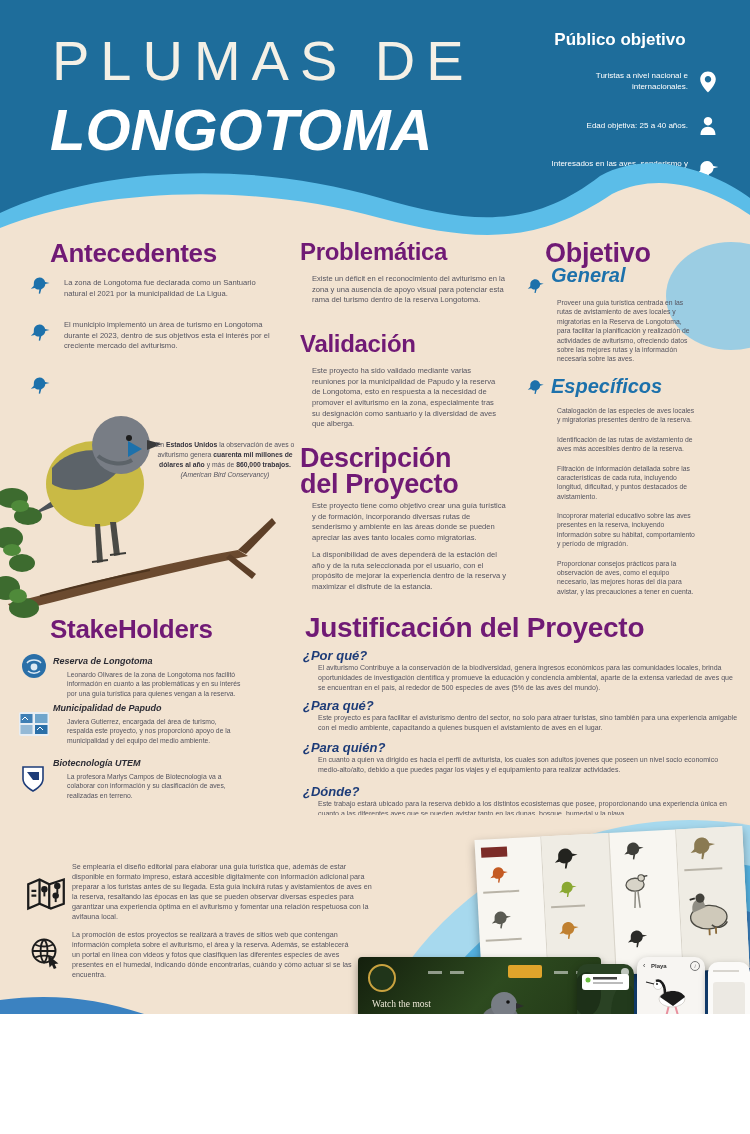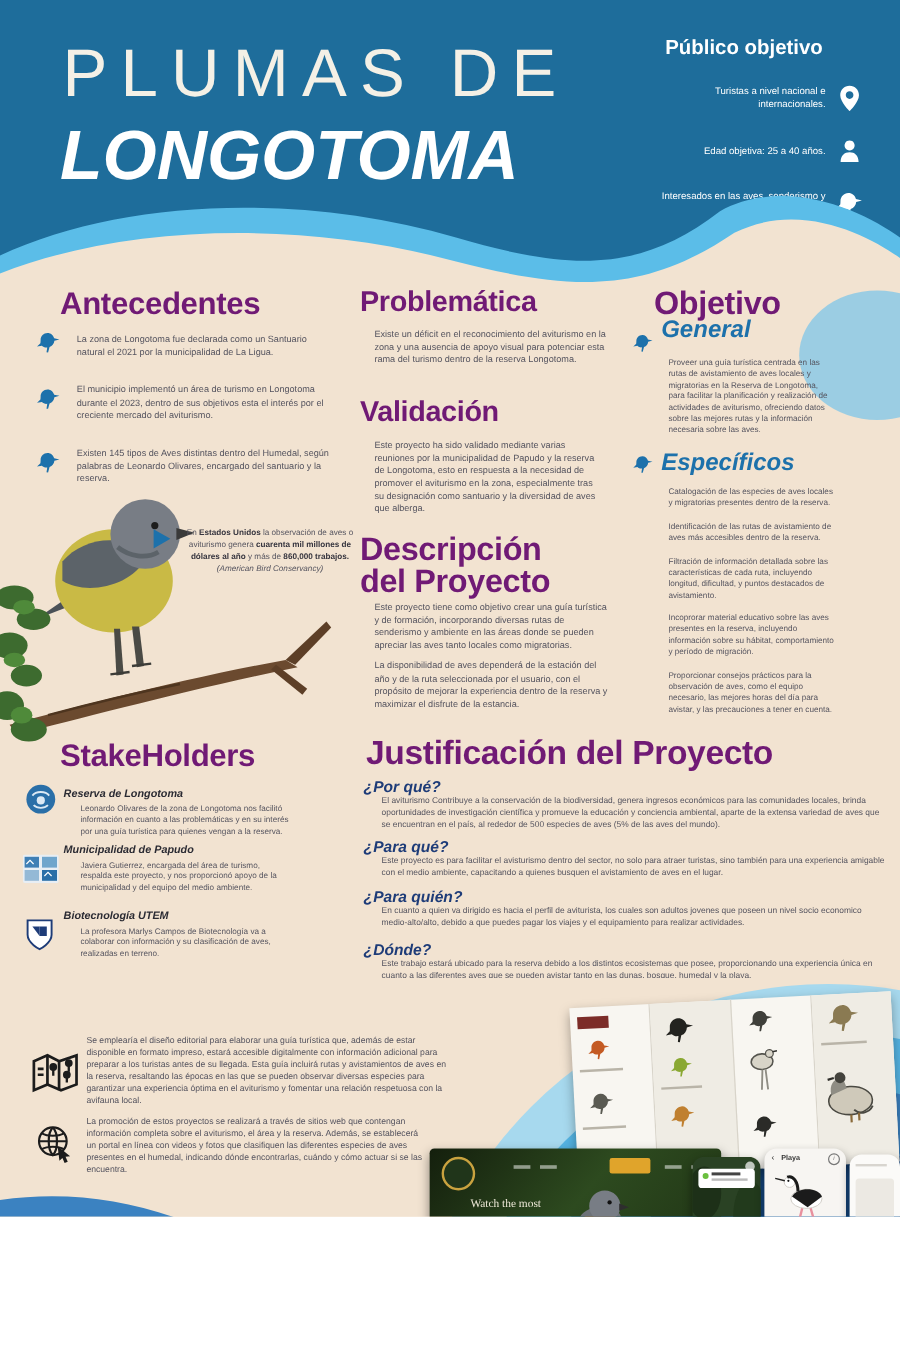--- a/index.html
+++ b/index.html
@@ -110,21 +110,20 @@
   <div class="abs body-txt" style="left:64px;top:278px;width:212px;">La zona de Longotoma fue declarada como un Santuario natural el 2021 por la municipalidad de La Ligua.</div>
 
   <svg class="abs bird-bullet" style="left:30px;top:322px;width:21px;height:21px;" viewBox="0 0 24 24" fill="currentColor">
       <use href="#ic-bird"></use>
     </svg>
   <div class="abs body-txt" style="left:64px;top:320px;width:212px;">El municipio implementó un área de turismo en Longotoma durante el 2023, dentro de sus objetivos esta el interés por el creciente mercado del aviturismo.</div>
 
   <svg class="abs bird-bullet" style="left:30px;top:375px;width:21px;height:21px;" viewBox="0 0 24 24" fill="currentColor">
       <use href="#ic-bird"></use>
     </svg>
-  <div class="abs body-txt" style="left:64px;top:373px;width:212px;">Existen 145 tipos de Aves distintas dentro del Humedal, según palabras de Leonardo Olivares, encargado del santuario y la reserva.</div>
 
   <svg class="abs" style="left:0;top:398px;width:300px;height:228px;" viewBox="0 0 300 228">
     <path d="M8 206 C60 192 150 168 238 152 L248 158 C160 176 70 200 14 214 Z" fill="#6b4a2f"></path>
     <path d="M238 152 L272 120 L276 125 L246 156 Z" fill="#5d3f27"></path>
     <path d="M230 156 L256 176 L252 181 L226 160 Z" fill="#5d3f27"></path>
     <path d="M40 198 C70 190 120 178 150 172" stroke="#4e351f" stroke-width="2" fill="none"></path>
     <path d="M30 118 L62 96 L66 104 Z" fill="#4b5157"></path>
     <ellipse cx="95" cy="86" rx="49" ry="43" fill="#c9ba45"></ellipse>
     <path d="M52 70 C70 48 108 46 122 66 C110 92 70 98 52 86 Z" fill="#5c6369"></path>
     <circle cx="121" cy="47" r="29" fill="#787d85"></circle>
@@ -333,21 +332,21 @@
   </div>
 
   <div class="abs web-card">
     <div style="position:absolute;left:10px;top:7px;width:24px;height:24px;border-radius:50%;border:2px solid #c9a23f;background:#20351a;"></div>
     <div style="position:absolute;left:70px;top:14px;width:14px;height:3px;background:rgba(255,255,255,.5);"></div>
     <div style="position:absolute;left:92px;top:14px;width:14px;height:3px;background:rgba(255,255,255,.5);"></div>
     <div style="position:absolute;left:150px;top:8px;width:34px;height:13px;background:#e0a42b;border-radius:2px;"></div>
     <div style="position:absolute;left:196px;top:14px;width:14px;height:3px;background:rgba(255,255,255,.5);"></div>
     <div style="position:absolute;left:218px;top:14px;width:14px;height:3px;background:rgba(255,255,255,.5);"></div>
 
-    <div style="position:absolute;left:14px;top:42px;color:#ece7d6;font-family:'Liberation Serif',serif;font-size:9.5px;margin-left:20px;">Watch the most</div>
+    <div style="position:absolute;left:14px;top:42px;color:#ece7d6;font-family:'Liberation Serif',serif;font-size:9.5px;">Watch the most</div>
     <div style="position:absolute;left:14px;top:54px;color:#ffffff;font-family:'Liberation Serif',serif;font-weight:700;font-size:13px;">beautiful birds</div>
     <div style="position:absolute;left:14px;top:70px;color:#ece7d6;font-family:'Liberation Serif',serif;font-size:9.5px;">hacia.</div>
     <div style="position:absolute;left:14px;top:90px;width:40px;height:10px;background:#e0a42b;border-radius:2px;"></div>
 
     <svg style="position:absolute;left:80px;top:26px;width:130px;height:100px;" viewBox="0 0 130 100">
       <path d="M0 82 C40 72 90 76 130 86 L130 100 L0 100 Z" fill="#16200d"></path>
       <path d="M10 84 C50 74 95 78 130 88" stroke="#3c5423" stroke-width="3" fill="none"></path>
       <ellipse cx="62" cy="52" rx="22" ry="26" fill="#c97a2b"></ellipse>
       <path d="M44 34 C48 20 76 18 80 32 C74 44 52 46 44 34 Z" fill="#6d7278"></path>
       <circle cx="66" cy="22" r="13" fill="#787d85"></circle>

